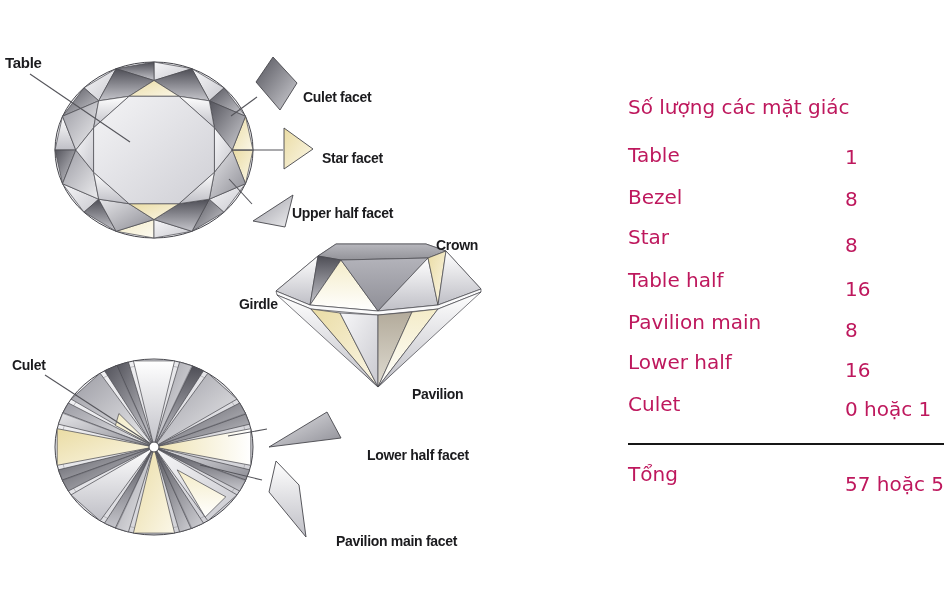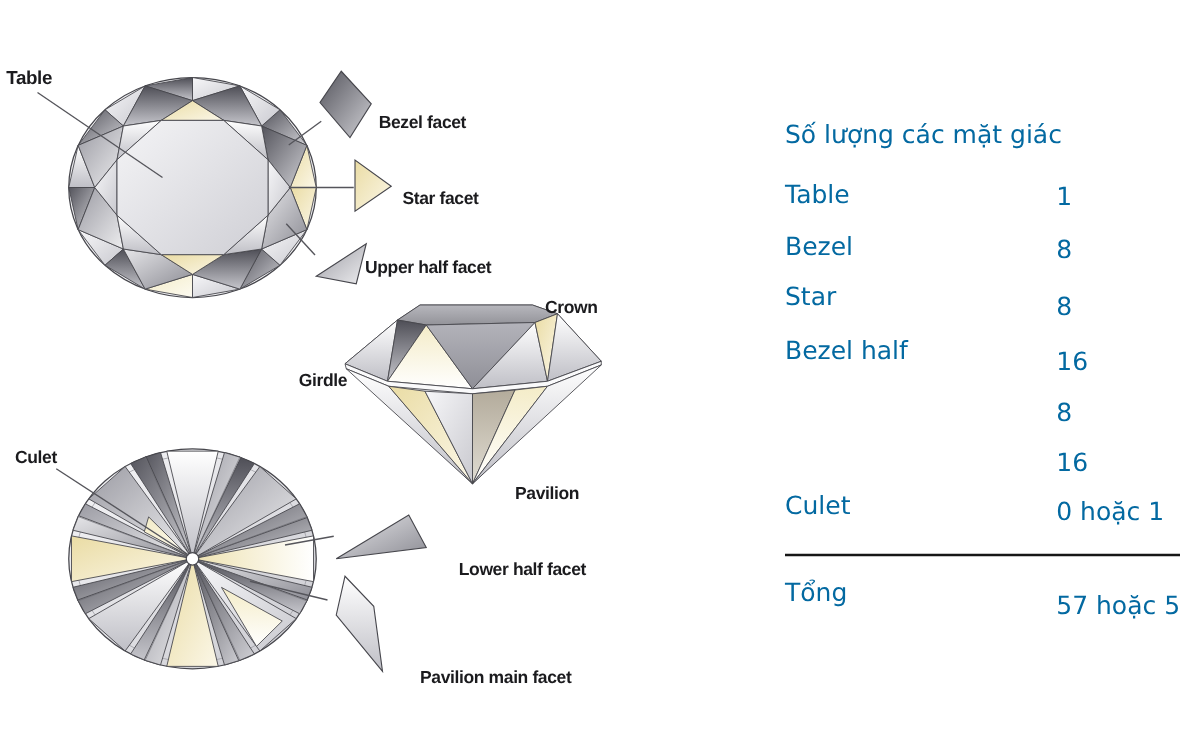--- a/index.html
+++ b/index.html
@@ -3,21 +3,21 @@
 <meta charset="utf-8">
 <style>
   html,body{margin:0;padding:0;background:#ffffff;}
   #stage{position:relative;width:944px;height:600px;background:#ffffff;overflow:hidden;
          font-family:"Liberation Sans",sans-serif;}
   #diagram{position:absolute;left:0;top:0;}
   .dlabel{position:absolute;font:700 14px "Liberation Sans",sans-serif;letter-spacing:-0.3px;
           color:#1b1b1e;white-space:nowrap;}
   .dlabel.big{font-size:15px;}
   #facet-table{position:absolute;left:628px;top:95px;width:322px;height:430px;
-               font-family:"DejaVu Sans","Liberation Sans",sans-serif;color:#0369a1;}
+               font-family:"DejaVu Sans","Liberation Sans",sans-serif;color:#be185d;}
   .t-title{position:absolute;left:0;top:0;font-size:20px;white-space:nowrap;}
   .t-label{position:absolute;left:0;font-size:20px;white-space:nowrap;}
   .t-value{position:absolute;left:217px;font-size:20px;white-space:nowrap;}
   .t-divider{position:absolute;left:0;top:348px;width:322px;height:2px;background:#161616;}
 </style>
 </head>
 <body>
 
 <div id="stage">
 
@@ -188,21 +188,21 @@
     <g id="g-call" stroke="#46464c" stroke-width="0.9">
       <polygon points="273,57 297,83 280,110 256,82" fill="url(#gD1)"></polygon>
       <polygon points="284,128 284,169 313,149" fill="url(#gCream)"></polygon>
       <polygon points="253,221 293,195 285,227" fill="url(#gM1)"></polygon>
       <polygon points="269,447 327,412 341,438" fill="url(#gM2)"></polygon>
       <polygon points="276,461 299,485 306,537 269,492" fill="url(#gL2)"></polygon>
     </g>
   </svg>
 
   <div class="dlabel big" style="left:5px;top:54px">Table</div>
-  <div class="dlabel" style="left:303px;top:89px">Bezel facet</div>
+  <div class="dlabel" style="left:303px;top:89px">Culet facet</div>
   <div class="dlabel" style="left:322px;top:150px">Star facet</div>
   <div class="dlabel" style="left:292px;top:205px">Upper half facet</div>
   <div class="dlabel" style="left:436px;top:237px">Crown</div>
   <div class="dlabel" style="left:239px;top:296px">Girdle</div>
   <div class="dlabel" style="left:412px;top:386px">Pavilion</div>
   <div class="dlabel" style="left:12px;top:357px">Culet</div>
   <div class="dlabel" style="left:367px;top:447px">Lower half facet</div>
   <div class="dlabel" style="left:336px;top:533px">Pavilion main facet</div>
 
   <div id="facet-table">
@@ -210,25 +210,27 @@
 
     <span class="t-label" style="top:48px">Table</span>
     <span class="t-value" style="top:50px">1</span>
 
     <span class="t-label" style="top:90px">Bezel</span>
     <span class="t-value" style="top:92px">8</span>
 
     <span class="t-label" style="top:130px">Star</span>
     <span class="t-value" style="top:138px">8</span>
 
-    <span class="t-label" style="top:173px">Bezel half</span>
+    <span class="t-label" style="top:173px">Table half</span>
     <span class="t-value" style="top:182px">16</span>
 
+    <span class="t-label" style="top:215px">Pavilion main</span>
     <span class="t-value" style="top:223px">8</span>
 
+    <span class="t-label" style="top:255px">Lower half</span>
     <span class="t-value" style="top:263px">16</span>
 
     <span class="t-label" style="top:297px">Culet</span>
     <span class="t-value" style="top:302px">0 hoặc 1</span>
 
     <div class="t-divider"></div>
 
     <span class="t-label" style="top:367px">Tổng</span>
     <span class="t-value" style="top:377px">57 hoặc 58</span>
   </div>

